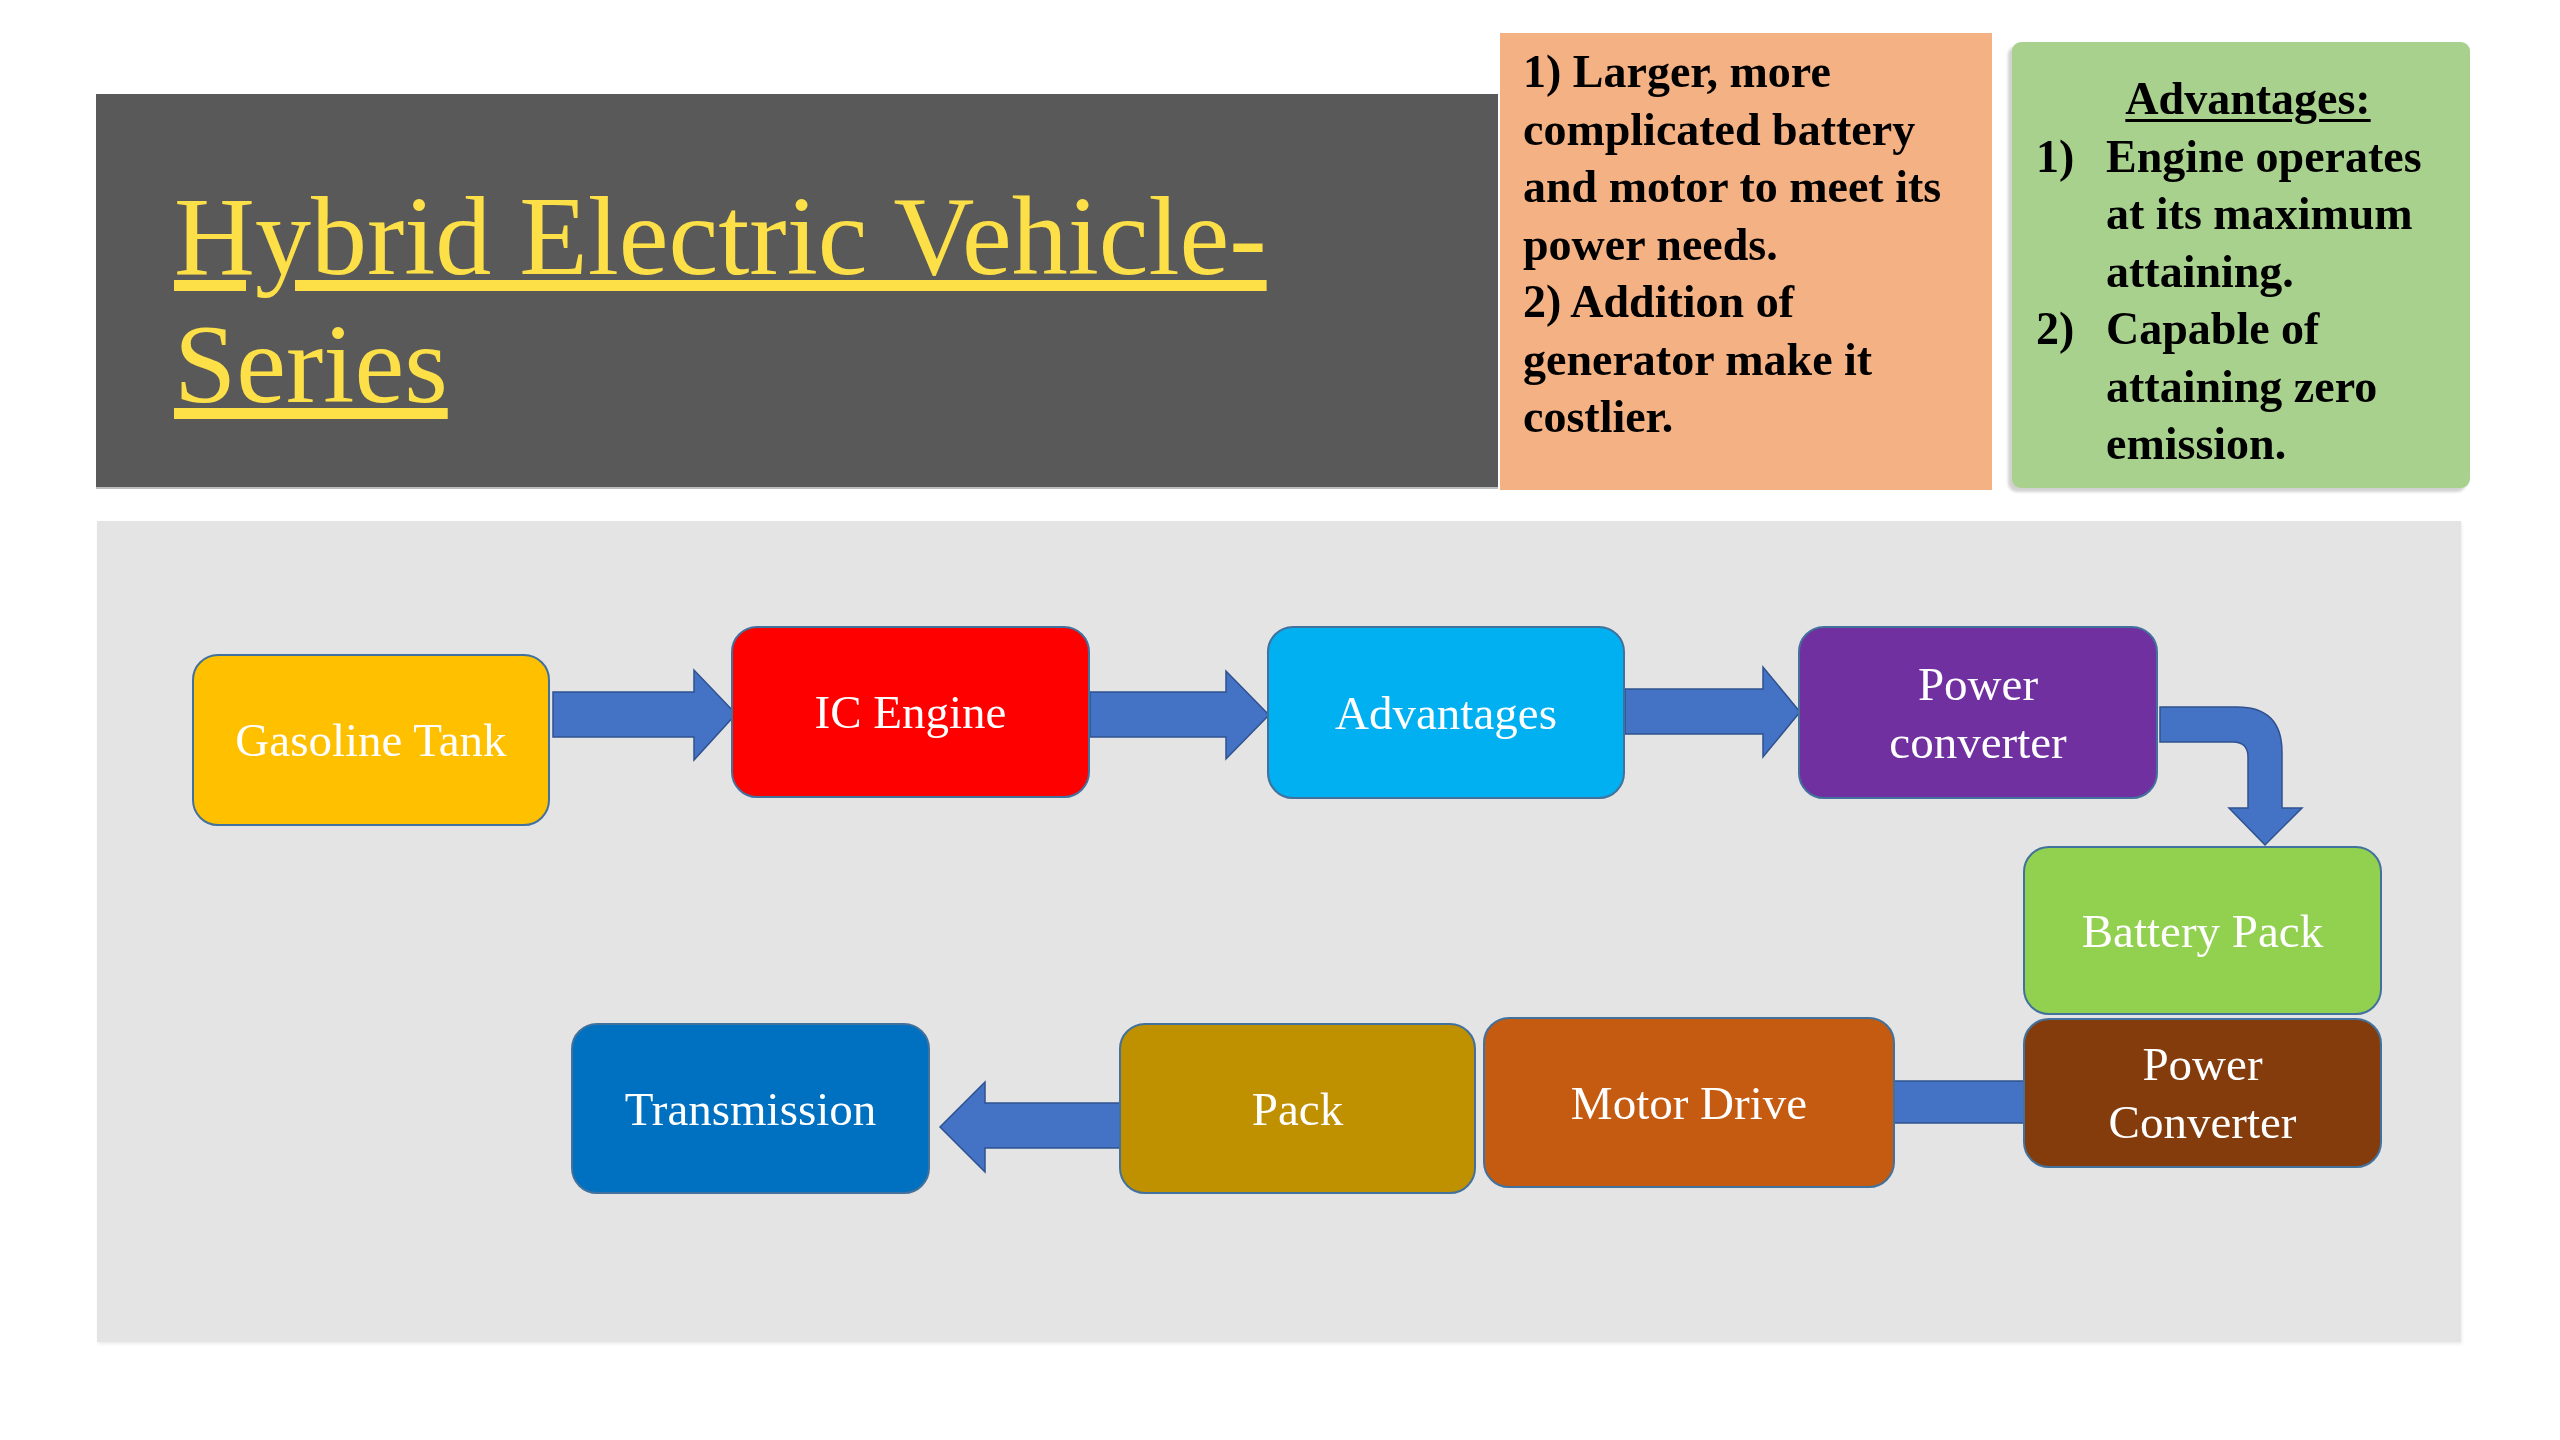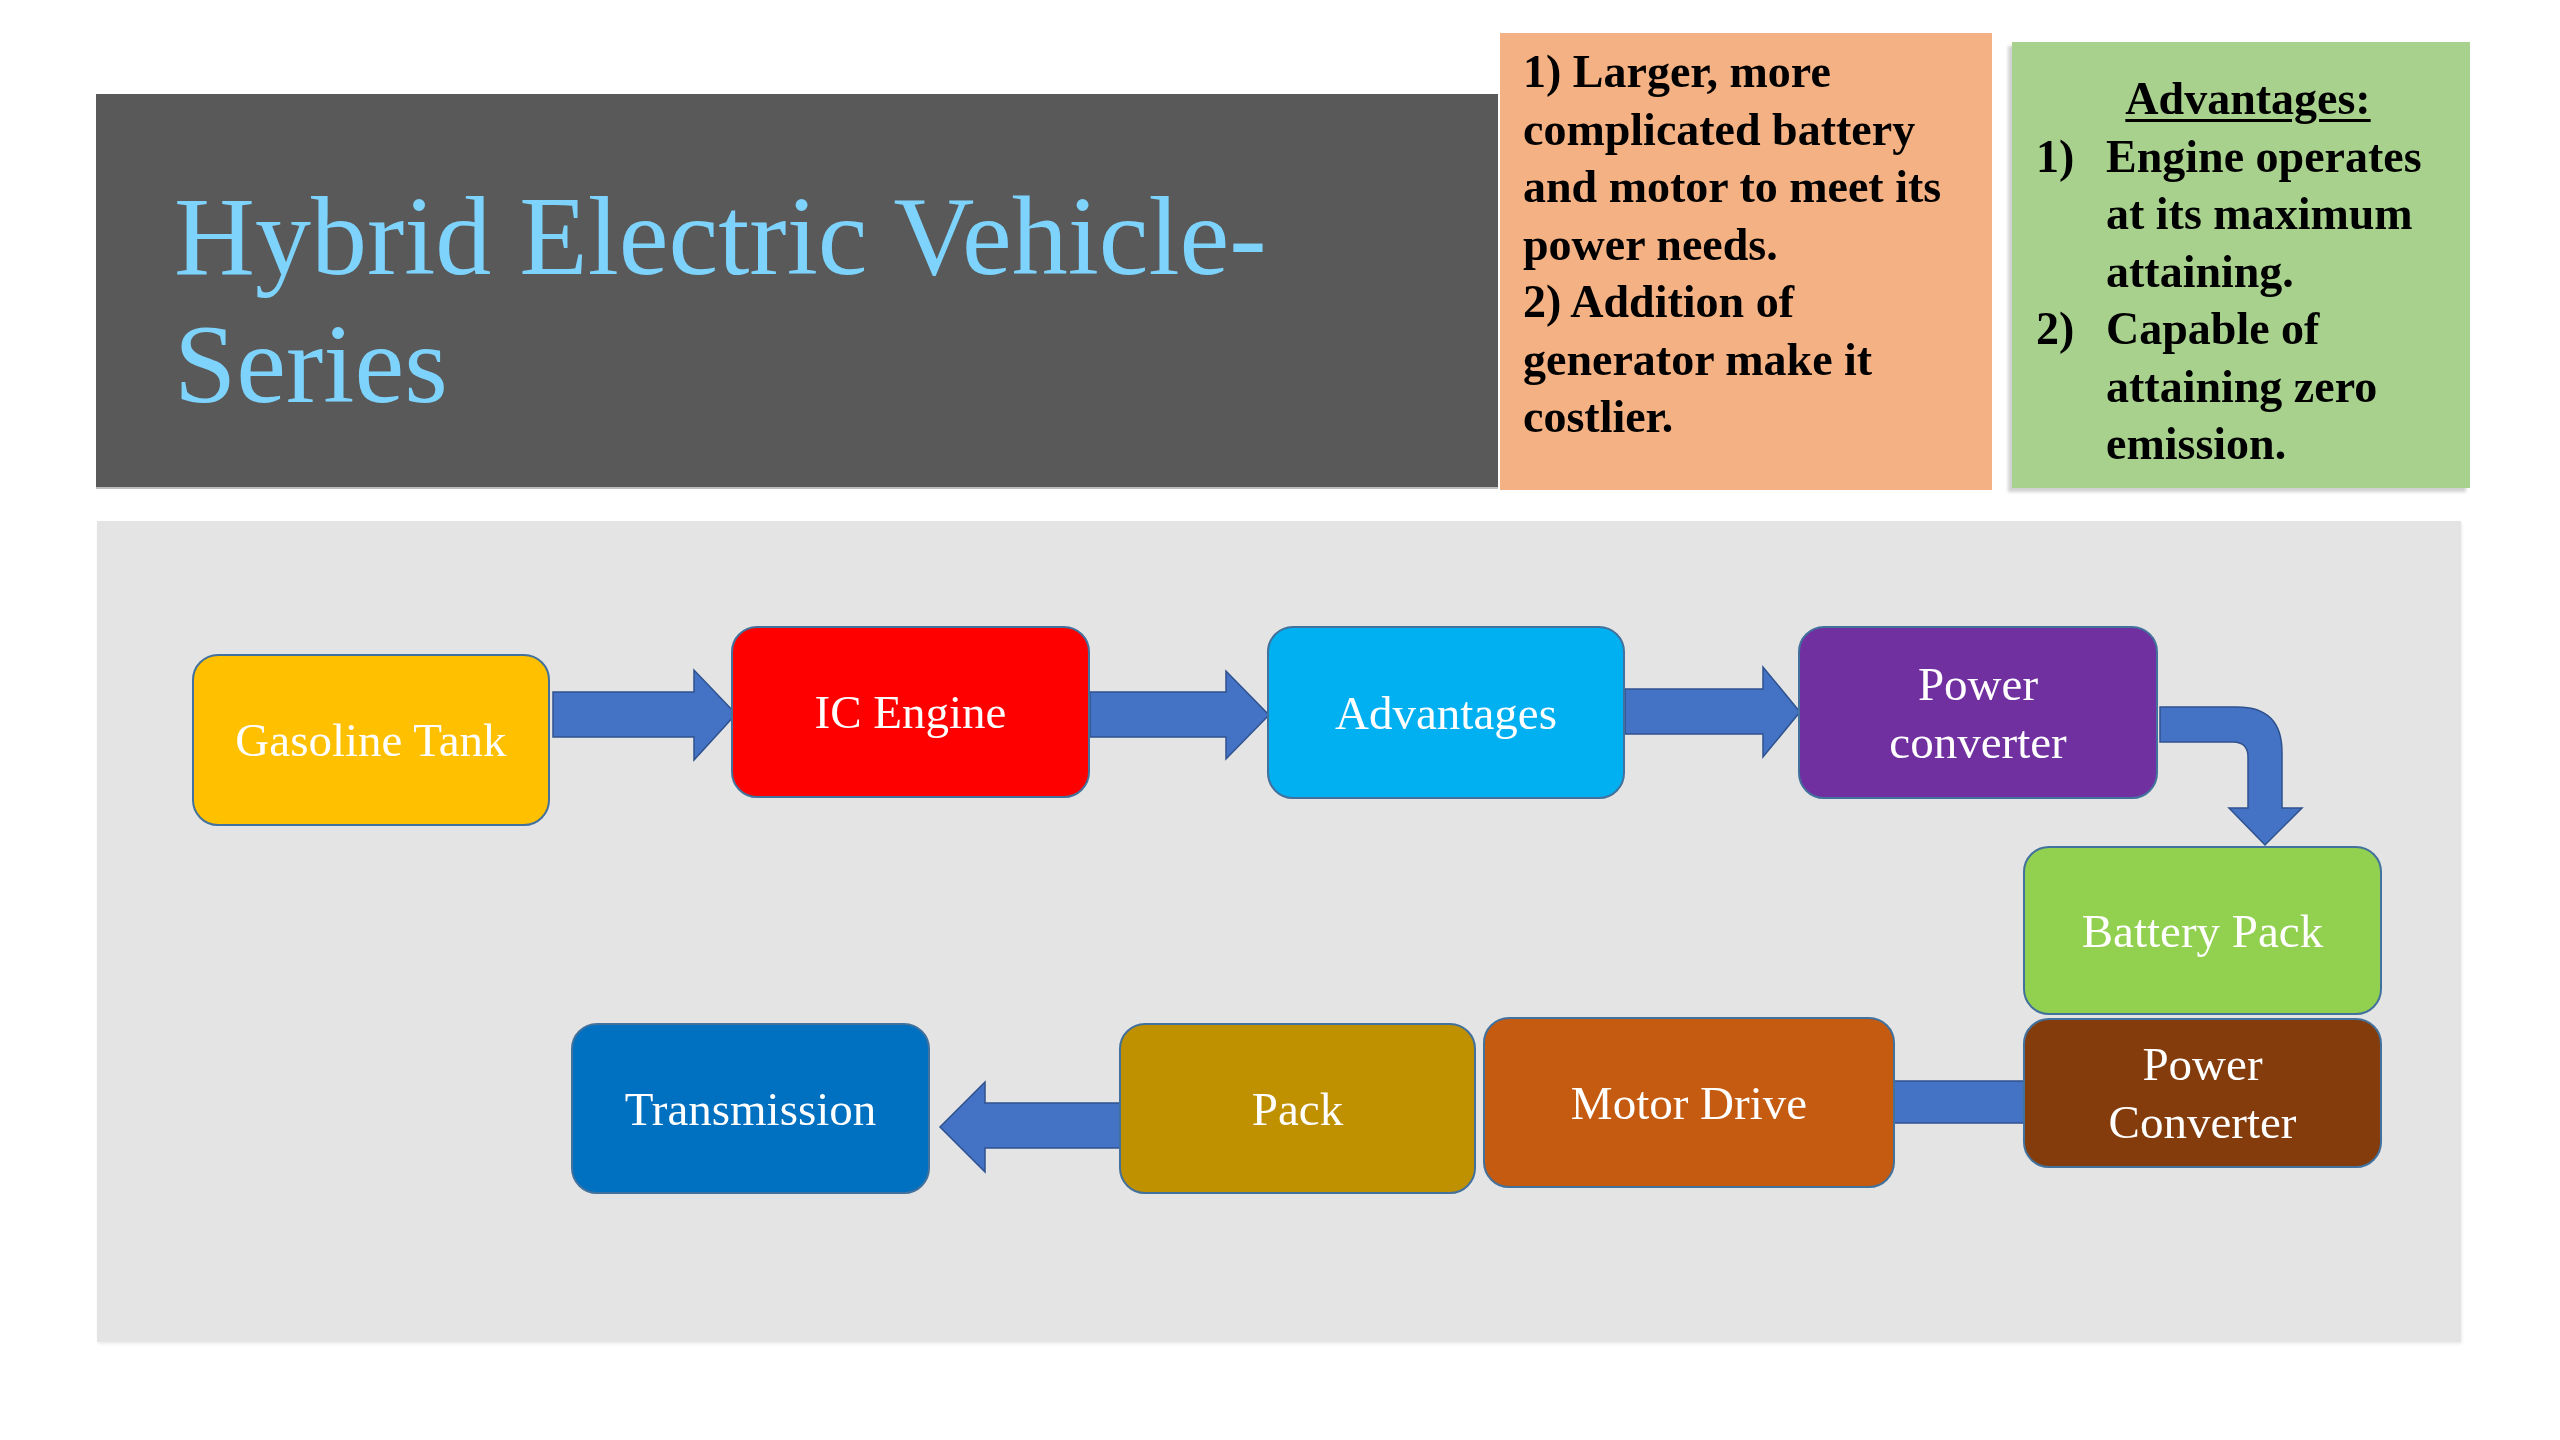--- a/index.html
+++ b/index.html
@@ -10,37 +10,38 @@
   }
   .abs { position:absolute; }
   #title-banner {
     left:96px; top:94px; width:1402px; height:395px;
     background:#595959;
     border-bottom:2px solid #bdbdbd;
     box-sizing:border-box;
   }
   #title-text {
     position:absolute; left:78px; top:78px;
-    color:#7dd3fc; font-size:112px; line-height:128px;
-    font-weight:normal; margin:0; white-space:pre-line;
+    color:#fde047; font-size:112px; line-height:128px;
+    font-weight:normal; margin:0; white-space:pre-line;text-decoration:underline;
   }
   .note {
     box-sizing:border-box; color:#000; font-weight:bold;
     font-size:46px; line-height:57.5px;
   }
   #disadv-box {
     left:1500px; top:33px; width:492px; height:457px;
     background:#f4b183;
     padding:10px 10px 0 23px;
   }
   #adv-box {
     left:2012px; top:42px; width:458px; height:446px;
     background:#a9d18e;
     box-shadow:-4px 4px 3px rgba(0,0,0,0.18);
     padding:28px 10px 0 24px;
+    border-radius:9px;
   }
   .note-head { text-align:center; text-decoration:underline; text-decoration-thickness:3px; text-underline-offset:5px; }
   .hang { display:flex; }
   .hang .num { width:70px; flex:none; }
   .hang .txt { flex:1; }
   #diagram-panel {
     left:97px; top:521px; width:2364px; height:821px;
     background:#e4e4e4;
     box-shadow:1px 2px 3px rgba(0,0,0,0.08);
   }

